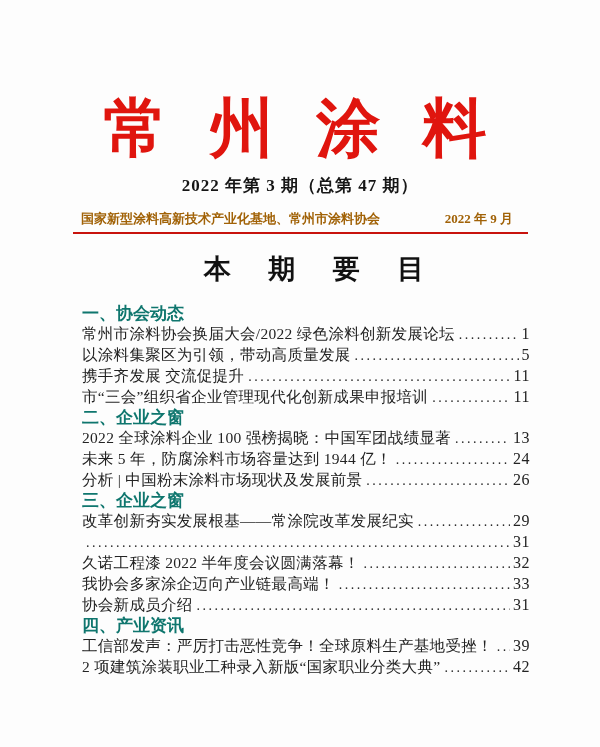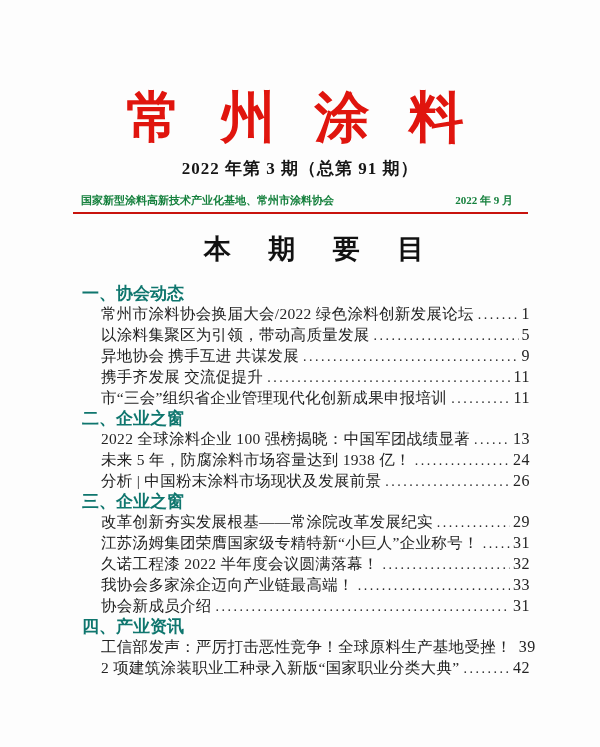--- a/index.html
+++ b/index.html
@@ -8,46 +8,46 @@
     width: 600px;
     height: 747px;
     margin: 0 auto;
     background: #fdfdfd;
     overflow: hidden;
     font-family: "Liberation Serif", "DejaVu Serif", serif;
     color: #1f1f1f;
   }
   .masthead { padding-top: 82px; }
   .journal-title {
-    margin: 3px;
+    margin: 9px;
     text-align: center;
     font-family: "DejaVu Serif", "Liberation Serif", serif;
     font-weight: 700;
-    font-size: 55px;
+    font-size: 64px;
     line-height: 1.15;
     letter-spacing: 10px;
     white-space: nowrap;
   }
   .issue-line {
     margin-top: 9px;
     text-align: center;
     font-size: 17px;
     font-weight: 700;
     letter-spacing: 1px;
     color: #161616;
   }
   .pub-row {
     margin: 13px 0 0 81px;
     width: 432px;
     display: flex;
     justify-content: space-between;
     align-items: baseline;
-    font-size: 11px;
-    font-weight: 700;
-    color: #15803d;
+    font-size: 13px;
+    font-weight: 700;
+    color: #a16207;
     white-space: nowrap;
   }
   .red-rule {
     margin: 4px 0 0 73px;
     width: 455px;
     height: 2px;
   }
   .toc-heading {
     margin: 17px 0 0 0;
     text-align: center;
@@ -72,21 +72,21 @@
     color: #0f766e;
     white-space: nowrap;
   }
   .entry {
     display: flex;
     align-items: baseline;
     line-height: 20px;
     font-size: 15.5px;
     color: #232323;
   }
-  .entry .label { white-space: nowrap; letter-spacing: 0.3px; margin-left: 19px; }
+  .entry .label { white-space: nowrap; letter-spacing: 0.3px; }
   .entry .dots {
     flex: 1;
     overflow: hidden;
     white-space: nowrap;
     margin: 0 3px 0 4px;
     font-size: 14px;
     letter-spacing: 2.5px;
     color: #2c2c2c;
   }
   .entry .dots::after {
@@ -98,21 +98,21 @@
     letter-spacing: 0.5px;
   }
 </style>
 </head>
 <body>
 
 <div class="page">
 
   <div class="masthead">
     <h1 class="journal-title" style="color: rgb(224, 21, 14);">常 州 涂 料</h1>
-    <div class="issue-line">2022 年第 3 期（总第 91 期）</div>
+    <div class="issue-line">2022 年第 3 期（总第 47 期）</div>
     <div class="pub-row">
       <span>国家新型涂料高新技术产业化基地、常州市涂料协会</span>
       <span>2022 年 9 月</span>
     </div>
     <div class="red-rule" style="background: rgb(200, 19, 13);"></div>
   </div>
 
   <div class="toc-heading">本 期 要 目</div>
 
   <div class="toc">
@@ -122,60 +122,54 @@
       <span class="label">常州市涂料协会换届大会/2022 绿色涂料创新发展论坛</span>
       <span class="dots"></span>
       <span class="page-num">1</span>
     </div>
     <div class="entry">
       <span class="label">以涂料集聚区为引领，带动高质量发展</span>
       <span class="dots"></span>
       <span class="page-num">5</span>
     </div>
     <div class="entry">
-      <span class="label">异地协会 携手互进 共谋发展</span>
-      <span class="dots"></span>
-      <span class="page-num">9</span>
-    </div>
-    <div class="entry">
       <span class="label">携手齐发展 交流促提升</span>
       <span class="dots"></span>
       <span class="page-num">11</span>
     </div>
     <div class="entry">
       <span class="label">市“三会”组织省企业管理现代化创新成果申报培训</span>
       <span class="dots"></span>
       <span class="page-num">11</span>
     </div>
 
     <div class="section-title">二、企业之窗</div>
     <div class="entry">
       <span class="label">2022 全球涂料企业 100 强榜揭晓：中国军团战绩显著</span>
       <span class="dots"></span>
       <span class="page-num">13</span>
     </div>
     <div class="entry">
-      <span class="label">未来 5 年，防腐涂料市场容量达到 1938 亿！</span>
+      <span class="label">未来 5 年，防腐涂料市场容量达到 1944 亿！</span>
       <span class="dots"></span>
       <span class="page-num">24</span>
     </div>
     <div class="entry">
       <span class="label">分析 | 中国粉末涂料市场现状及发展前景</span>
       <span class="dots"></span>
       <span class="page-num">26</span>
     </div>
 
     <div class="section-title">三、企业之窗</div>
     <div class="entry">
       <span class="label">改革创新夯实发展根基——常涂院改革发展纪实</span>
       <span class="dots"></span>
       <span class="page-num">29</span>
     </div>
     <div class="entry">
-      <span class="label">江苏汤姆集团荣膺国家级专精特新“小巨人”企业称号！</span>
       <span class="dots"></span>
       <span class="page-num">31</span>
     </div>
     <div class="entry">
       <span class="label">久诺工程漆 2022 半年度会议圆满落幕！</span>
       <span class="dots"></span>
       <span class="page-num">32</span>
     </div>
     <div class="entry">
       <span class="label">我协会多家涂企迈向产业链最高端！</span>

